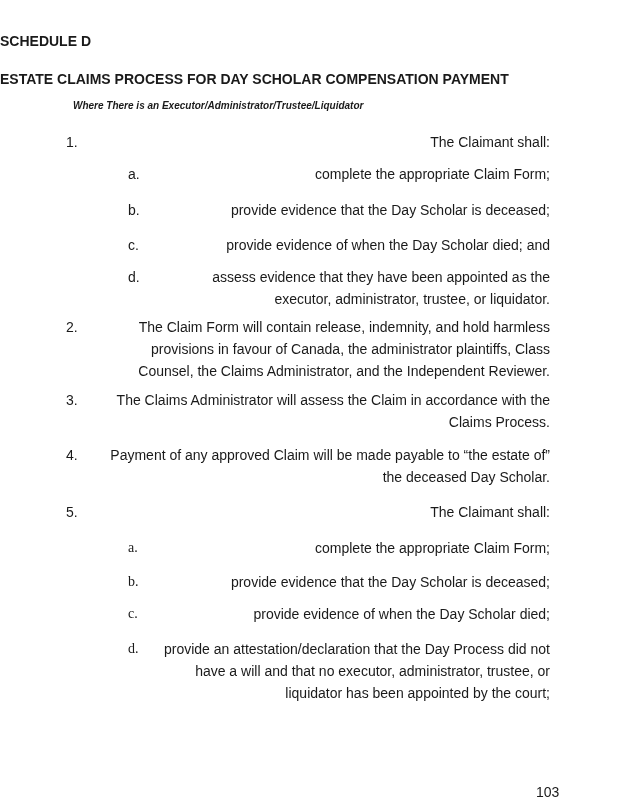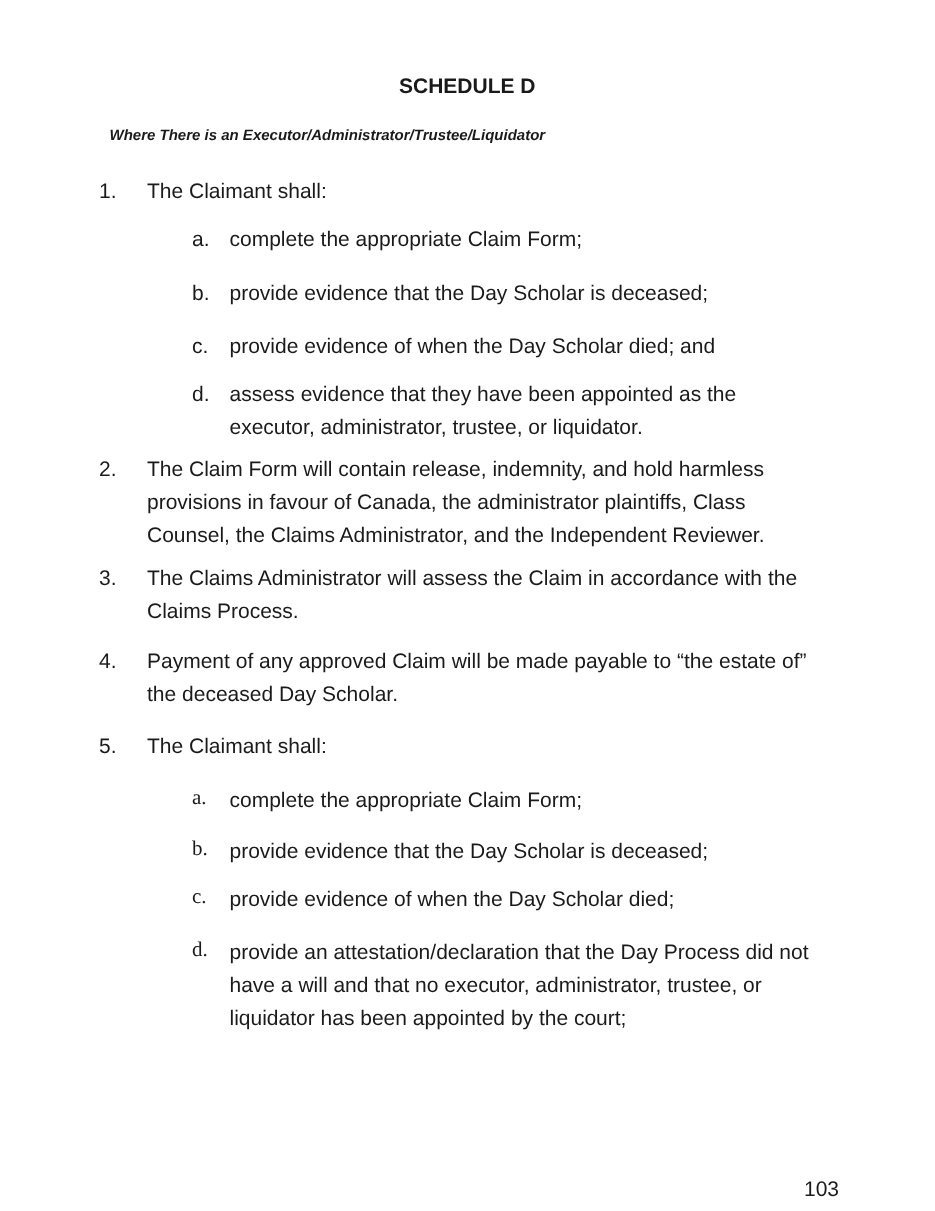--- a/index.html
+++ b/index.html
@@ -12,22 +12,22 @@
     width: 623px;
     height: 807px;
     background: #ffffff;
     box-sizing: border-box;
     padding-top: 33px;
     font-family: "Liberation Sans", sans-serif;
     color: #1a1a1a;
     overflow: hidden;
   }
   .doc-title, .doc-subtitle {
-    margin: 16px;
-    text-align: center;
+    margin: 0;
+    text-align: left;
     font-size: 14px;
     font-weight: bold;
     line-height: 17px;
   }
   .doc-subtitle { margin-top: 21px; }
   .section-heading {
     margin: 0 73px;
     font-size: 10px;
     font-weight: bold;
     font-style: italic;
@@ -49,36 +49,37 @@
     margin-right: 73px;
     font-size: 14px;
     line-height: 22px;
   }
   .subitem > .letter {
     flex: 0 0 25px;
   }
   .subitem > .letter.serif-marker {
     font-family: "Liberation Serif", serif;
   }
-  .txt { flex: 1 1 auto; }
+  .txt { flex: 1 1 auto; text-align: right; }
   .page-number {
     position: absolute;
     top: 784px;
     left: 536px;
     font-size: 14px;
     line-height: 17px;
   }
 </style>
 </head>
 <body>
 
 <div class="page">
 
   <div class="doc-title">SCHEDULE D</div>
 
+  <div class="doc-subtitle">ESTATE CLAIMS PROCESS FOR DAY SCHOLAR COMPENSATION PAYMENT</div>
 
   <div class="section-heading" style="margin-top:9px">Where There is an Executor/Administrator/Trustee/Liquidator</div>
 
   <div class="item" style="margin-top:17px">
     <span class="num">1.</span>
     <span class="txt">The Claimant shall:</span>
   </div>
 
   <div class="subitem" style="margin-top:10px">
     <span class="letter">a.</span>

